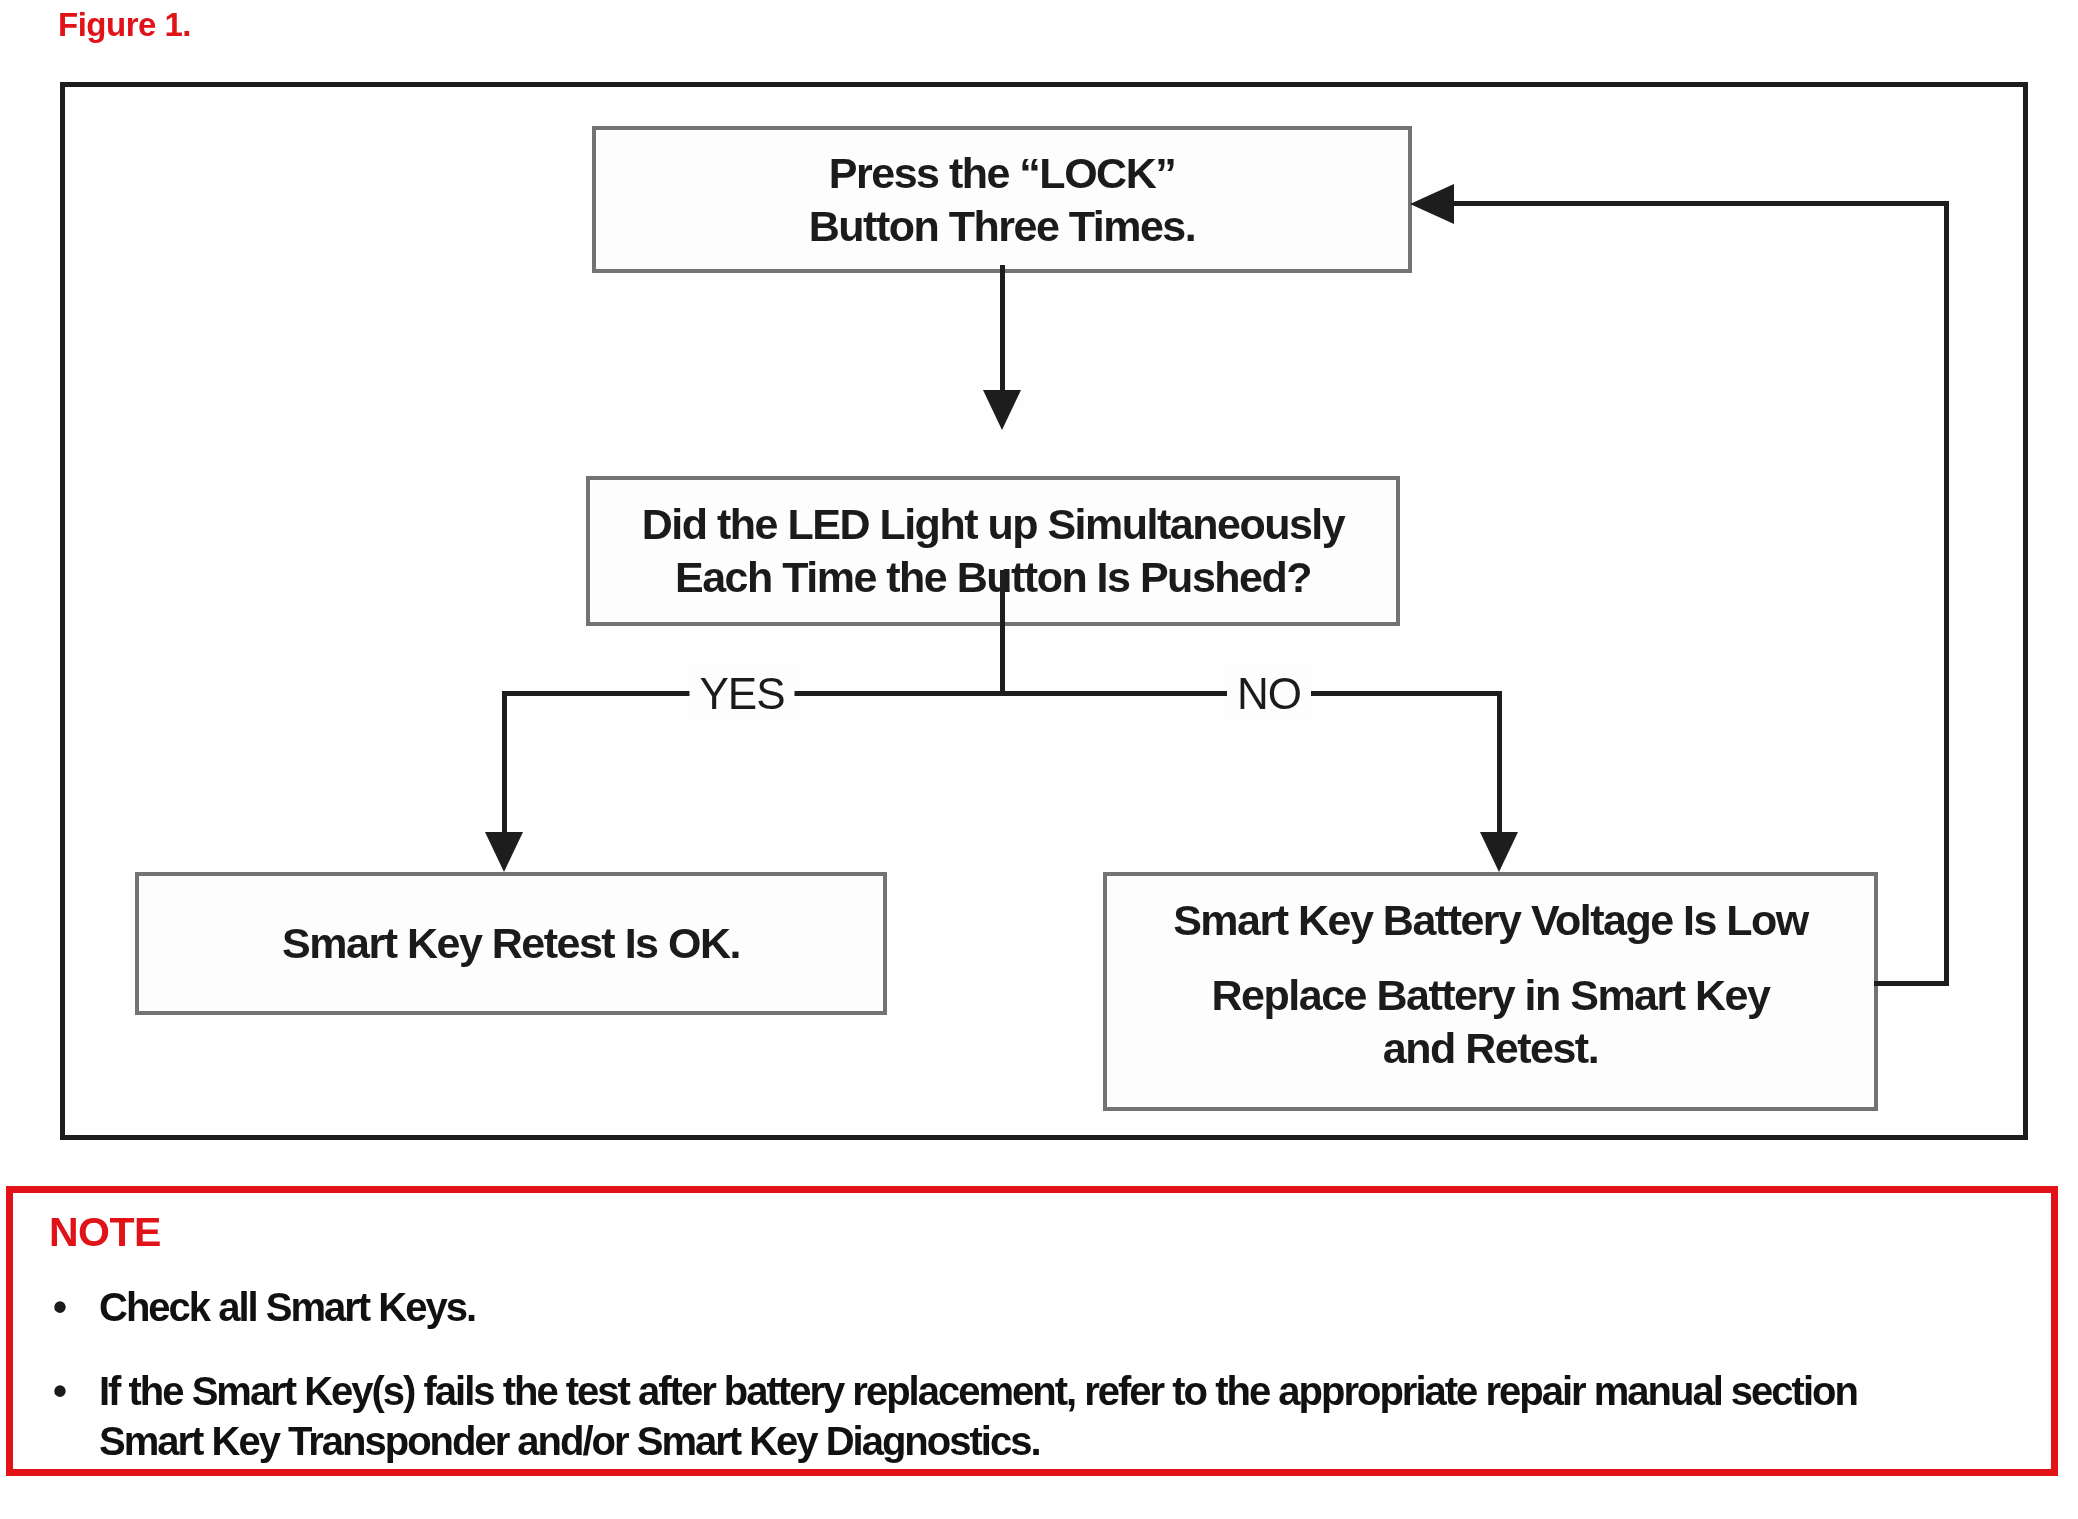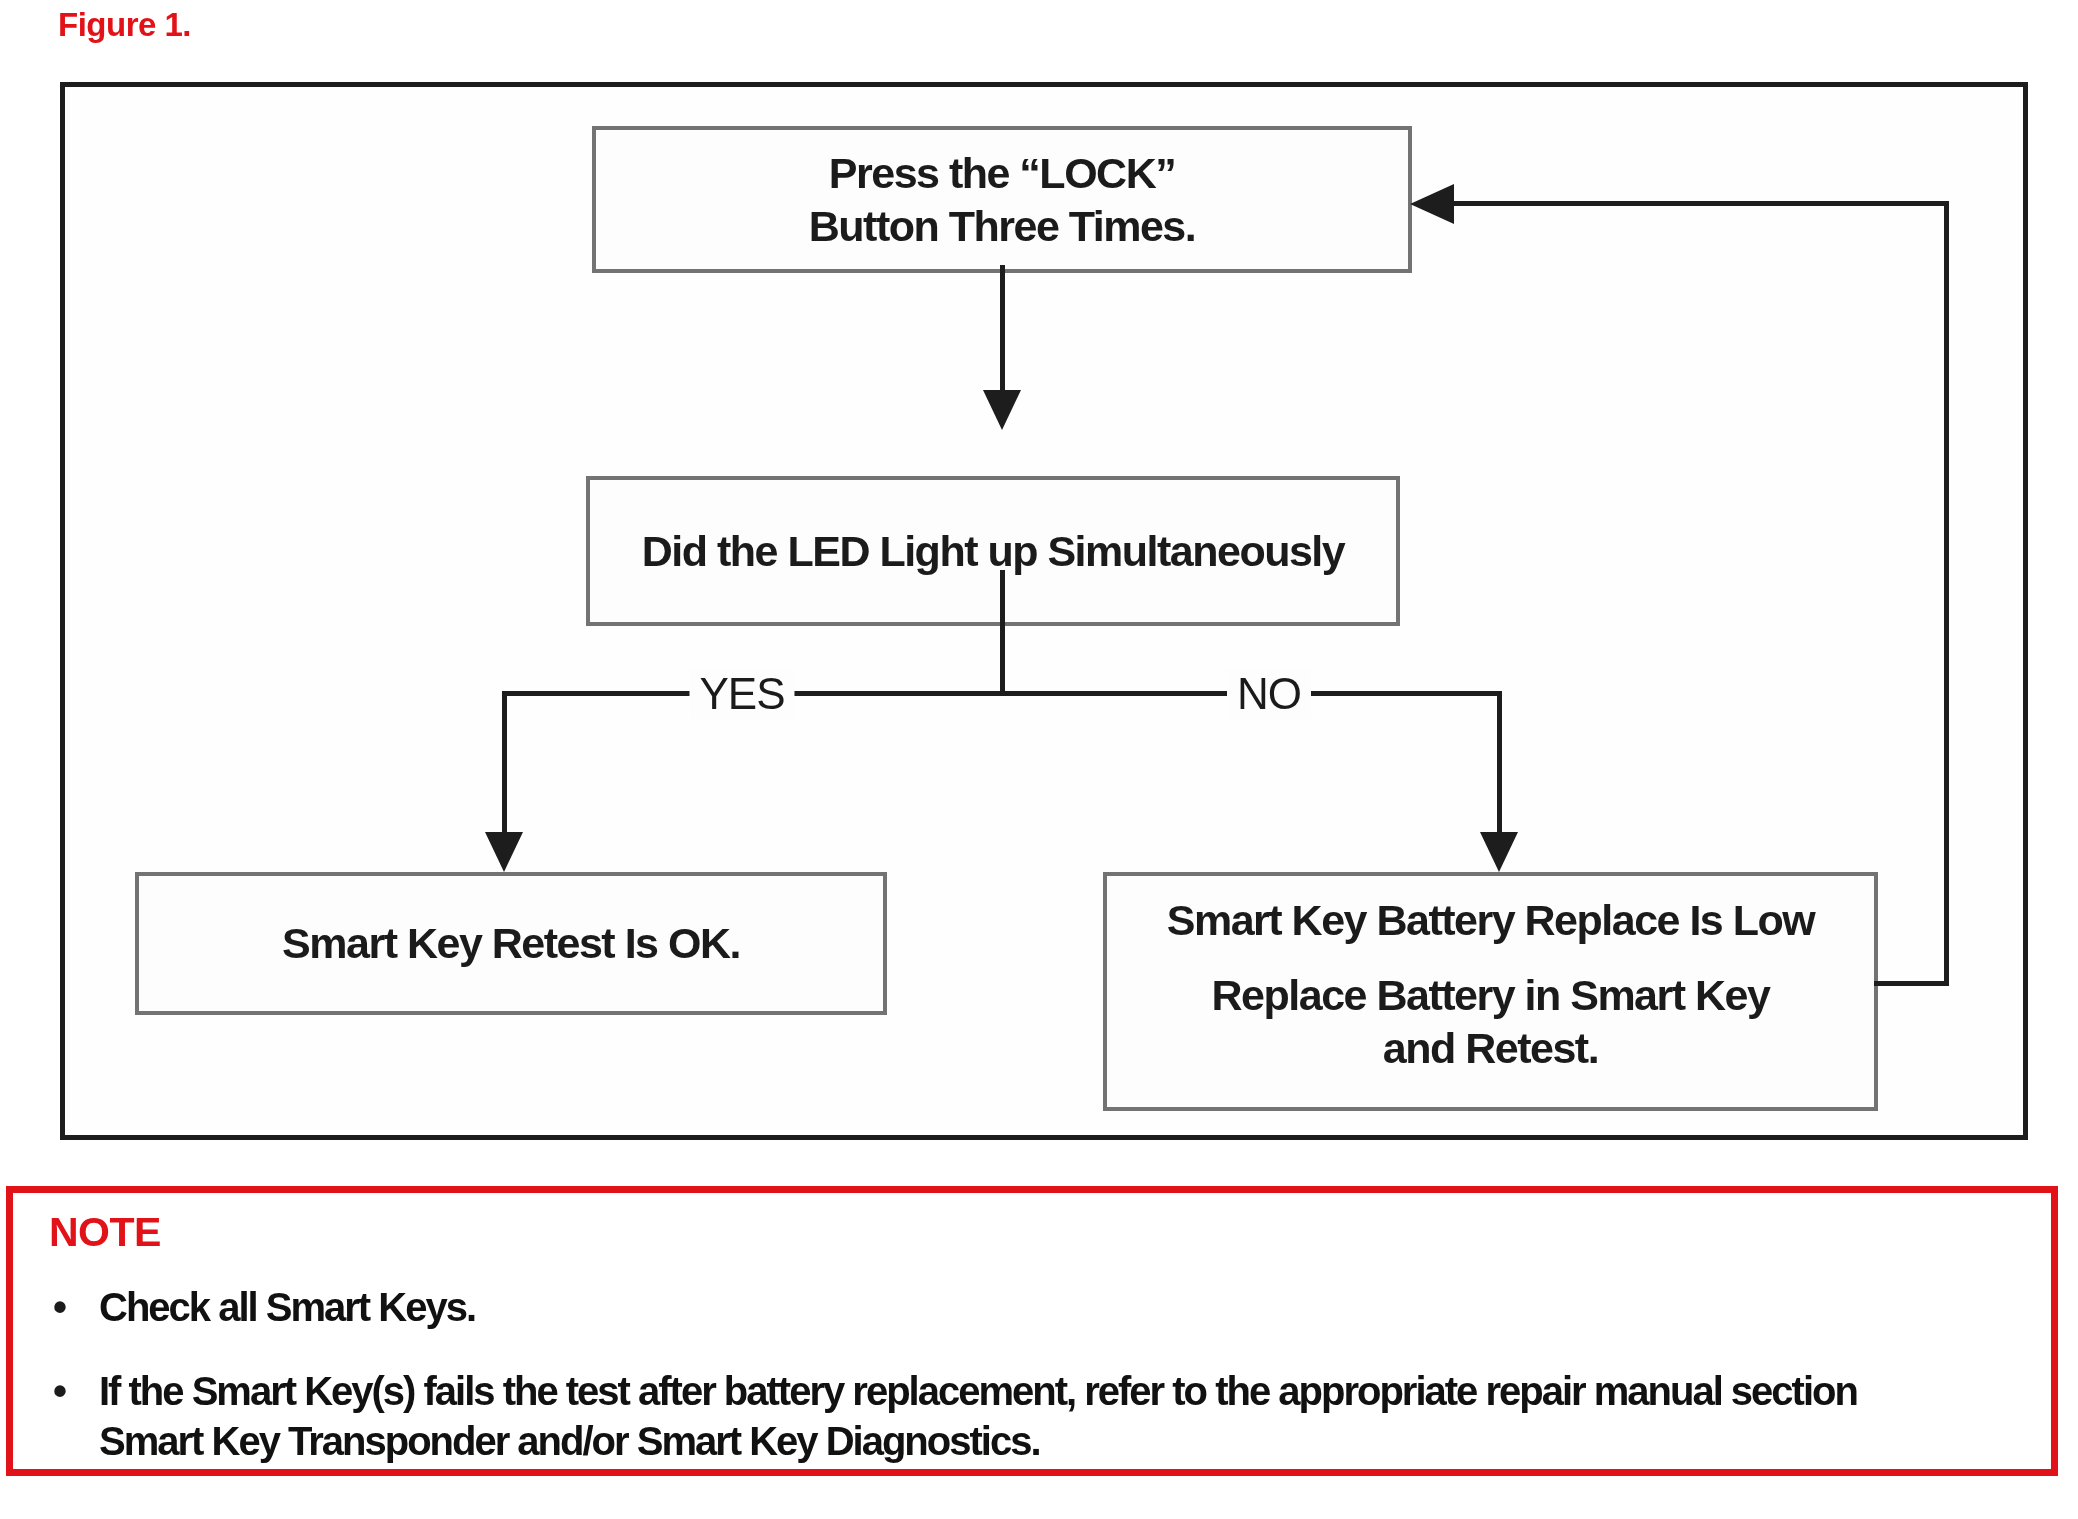--- a/index.html
+++ b/index.html
@@ -137,41 +137,42 @@
   <div class="node node-press-lock">
     <div>Press the “LOCK”</div>
     <div>Button Three Times.</div>
   </div>
 
   <div class="vline" style="left:1000px; top:265px; height:130px;"></div>
   <div class="arrow-down" style="left:983px; top:390px;"></div>
 
   <div class="node node-led-question">
     <div>Did the LED Light up Simultaneously</div>
+    <div>Each Time the Button Is Pushed?</div>
   </div>
 
   <div class="vline" style="left:1000px; top:570px; height:126px;"></div>
 
   <div class="hline" style="left:502px; top:691px; width:1000px;"></div>
 
   <div class="branch-label" style="left:742px; top:694px;">YES</div>
   <div class="branch-label" style="left:1269px; top:694px;">NO</div>
 
   <div class="vline" style="left:502px; top:691px; height:145px;"></div>
   <div class="arrow-down" style="left:485px; top:832px;"></div>
 
   <div class="vline" style="left:1497px; top:691px; height:145px;"></div>
   <div class="arrow-down" style="left:1480px; top:832px;"></div>
 
   <div class="node node-battery-ok">
     <div>Smart Key Retest Is OK.</div>
   </div>
 
   <div class="node node-battery-low">
-    <div>Smart Key Battery Replace Is Low</div>
+    <div>Smart Key Battery Voltage Is Low</div>
     <div class="para-gap"></div>
     <div>Replace Battery in Smart Key</div>
     <div>and Retest.</div>
   </div>
 
   <div class="hline" style="left:1874px; top:981px; width:75px;"></div>
   <div class="vline" style="left:1944px; top:201px; height:785px;"></div>
   <div class="hline" style="left:1450px; top:201px; width:499px;"></div>
   <div class="arrow-left" style="left:1410px; top:184px;"></div>
 

